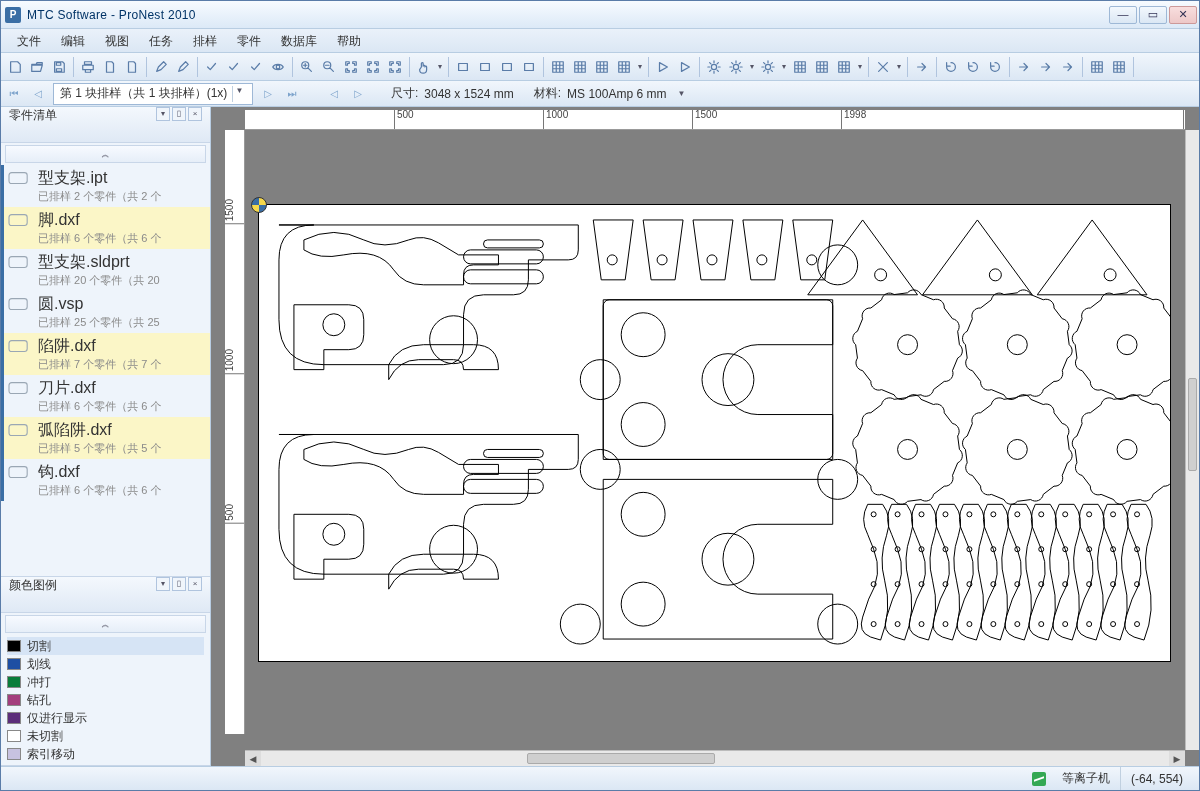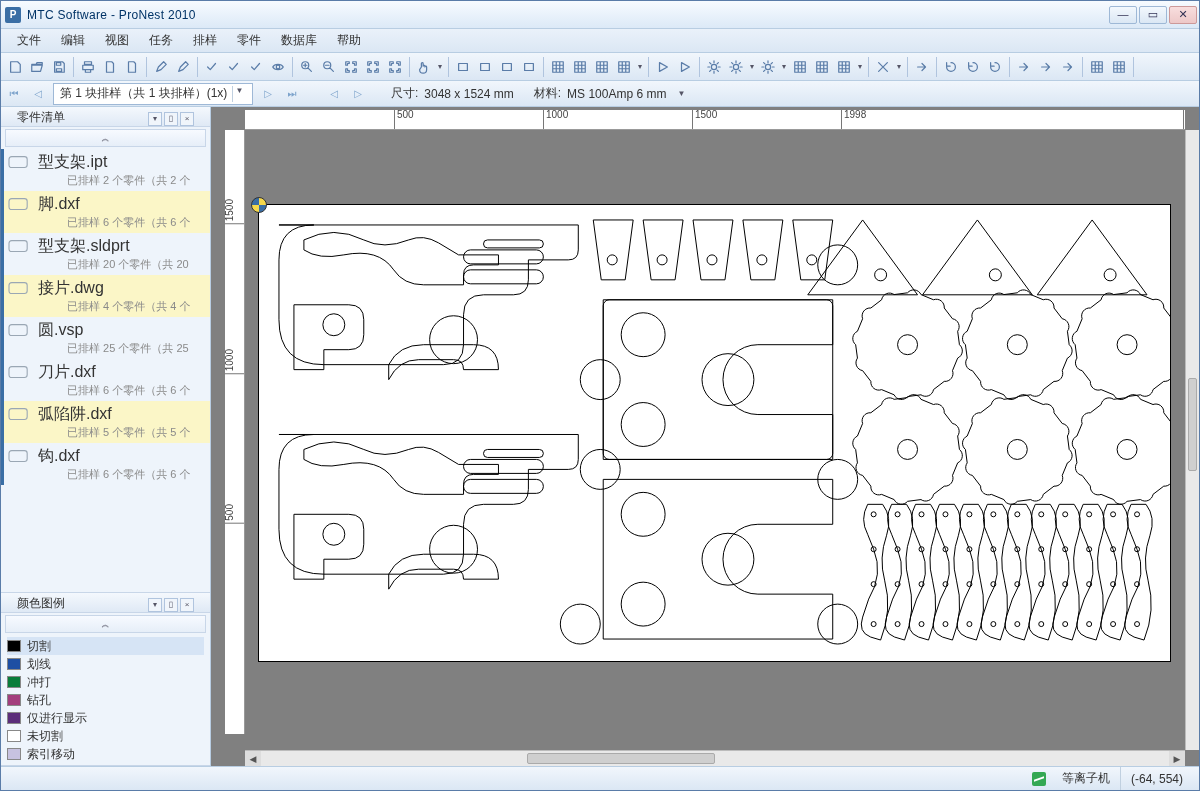--- a/index.html
+++ b/index.html
@@ -4,47 +4,47 @@
 <style>
 * { margin: 0; padding: 0; box-sizing: border-box; font-family: "Microsoft YaHei", "Segoe UI", Tahoma, sans-serif; }
 body { background: #d4e4f7; user-select: none; font-size: 12px; color: #333; }
 .window { width: 1200px; height: 791px; background: #d4e4f7; border: 1px solid #5a7ca8; display: flex; flex-direction: column; }
 .titlebar { height: 28px; background: linear-gradient(#f7fbff, #dce9f7); display: flex; align-items: center; padding: 0 2px 0 4px; border-bottom: 1px solid #b8cde2; }
 .titlebar .appicon { width: 16px; height: 16px; background: #3a6ea5; color: #fff; font: bold 10px/16px sans-serif; text-align: center; border-radius: 2px; margin-right: 6px; }
 .titlebar .title { flex: 1; font-size: 12px; color: #003366; letter-spacing: .3px; }
 .winbtns { display: flex; gap: 2px; }
 .winbtn { width: 28px; height: 18px; border: 1px solid #9eb8d6; background: linear-gradient(#f3f8fd, #dbe7f4); border-radius: 2px; display: flex; align-items: center; justify-content: center; font: 11px/1 sans-serif; color: #335; }
 .winbtn.close { background: linear-gradient(#f8dede, #edc8c8); border-color: #c99; }
-.menubar { height: 24px; display: flex; align-items: flex-end; padding: 0 6px; background: linear-gradient(#eaf1fa, #dbe7f4); border-bottom: 1px solid #b8cde2; }
+.menubar { height: 24px; display: flex; align-items: center; padding: 0 6px; background: linear-gradient(#eaf1fa, #dbe7f4); border-bottom: 1px solid #b8cde2; }
 .menubar span { padding: 0 10px; line-height: 24px; cursor: default; }
 .toolbar { height: 28px; display: flex; align-items: center; padding: 0 4px; gap: 2px; background: linear-gradient(#f1f6fc, #dbe7f4); border-bottom: 1px solid #b8cde2; overflow: hidden; }
 .tbtn { width: 20px; height: 20px; display: flex; align-items: center; justify-content: center; border-radius: 2px; }
 .tbtn svg { display: block; }
 .tsep { width: 1px; height: 20px; background: #b0c4de; margin: 0 2px; }
 .tcaret { width: 8px; color: #556; font-size: 8px; text-align: center; }
 .navbar { height: 26px; display: flex; align-items: center; padding: 0 4px; gap: 6px; background: linear-gradient(#f1f6fc, #dbe7f4); border-bottom: 1px solid #b8cde2; font-size: 12px; }
 .navbtn { width: 18px; height: 18px; display: flex; align-items: center; justify-content: center; color: #7ea4cc; font-size: 10px; }
 .navsel { height: 22px; border: 1px solid #9eb8d6; background: #fff; padding: 0 6px; display: flex; align-items: center; min-width: 200px; }
 .navsel .dd { margin-left: auto; width: 14px; height: 16px; border-left: 1px solid #c0d0e0; text-align: center; font-size: 8px; color: #556; }
 .body { flex: 1; display: flex; min-height: 0; }
 .leftbar { width: 210px; background: #eef4fb; border-right: 1px solid #b8cde2; display: flex; flex-direction: column; }
 .panel { border-bottom: 1px solid #c8d6e8; display: flex; flex-direction: column; }
 .panel.grow { flex: 1; min-height: 0; }
-.phdr { height: 20px; background: linear-gradient(#f4f8fd, #dfe9f5); display: flex; align-items: flex-end; padding: 0 16px; font-size: 12px; border-bottom: 1px solid #c8d6e8; }
+.phdr { height: 36px; background: linear-gradient(#f4f8fd, #dfe9f5); display: flex; align-items: flex-start; padding: 0 8px; font-size: 12px; border-bottom: 1px solid #c8d6e8; }
 .phdr .t { flex: 1; }
 .phdr .pbtn { width: 14px; height: 14px; margin-left: 2px; border: 1px solid #b0c4de; background: #f0f5fb; font: 8px/12px sans-serif; text-align: center; color: #556; }
 .collapser { height: 18px; background: linear-gradient(#f7faff, #e6eef8); border: 1px solid #c8d6e8; margin: 2px 4px; display: flex; align-items: center; justify-content: center; font-size: 8px; color: #556; }
 .plist { overflow: hidden; flex: 1; }
 .pitem { display: flex; align-items: flex-start; padding: 3px 4px 3px 2px; border-left: 3px solid transparent; gap: 6px; }
 .pitem.hl { background: #fbf6c7; }
 .pitem.bar { border-left-color: #3a6ea5; }
 .pitem .picon { width: 26px; height: 22px; display: flex; align-items: center; justify-content: center; }
 .pitem .ptxt { flex: 1; overflow: hidden; }
 .pitem .pname { font-size: 16px; white-space: nowrap; overflow: hidden; text-overflow: ellipsis; }
-.pitem .psub  { font-size: 11px; color: #8a8a8a; white-space: nowrap; overflow: hidden; text-overflow: ellipsis; margin-left: 29px; }
+.pitem .psub  { font-size: 11px; color: #8a8a8a; white-space: nowrap; overflow: hidden; text-overflow: ellipsis; }
 .legend { padding: 2px 6px; }
 .lg { display: flex; align-items: center; gap: 6px; height: 18px; }
 .sw { width: 14px; height: 12px; border: 1px solid #888; }
 .canvaswrap { flex: 1; display: flex; flex-direction: column; background: #808080; position: relative; }
 .hruler { height: 20px; background: #fff; border-bottom: 1px solid #999; margin: 3px 14px 0 34px; position: relative; font: 10px/1 sans-serif; color: #444; overflow: hidden; }
 .hruler .tick { position: absolute; top: 0; height: 100%; border-left: 1px solid #777; padding-left: 2px; }
 .carea { flex: 1; display: flex; min-height: 0; }
 .vruler { width: 20px; background: #fff; border-right: 1px solid #999; margin: 0 0 16px 14px; position: relative; font: 10px/1 sans-serif; color: #444; overflow: hidden; }
 .vruler .tick { position: absolute; left: 0; width: 100%; border-top: 1px solid #777; writing-mode: vertical-rl; transform: rotate(180deg); padding-top: 2px; }
 .sheet { flex: 1; margin: 0 14px 0 0; position: relative; overflow: hidden; }
@@ -392,40 +392,40 @@
               <div class="picon">
                 <svg width="22" height="20" viewBox="0 0 24 22" fill="none" stroke="#9aa7b4" stroke-width="1.2">
                   <path d="M4 4h14q3 0 3 3v6q0 3 -3 3h-14q-3 0 -3 -3v-6q0 -3 3 -3z"></path>
                 </svg>
               </div>
   <div class="ptxt">
                 <div class="pname">型支架.sldprt</div>
   <div class="psub">已排样 20 个零件（共 20</div>
               </div>
             </div>
-            <div class="pitem hl bar">
-              <div class="picon">
-                <svg width="22" height="20" viewBox="0 0 24 22" fill="none" stroke="#9aa7b4" stroke-width="1.2">
-                  <path d="M4 4h14q3 0 3 3v6q0 3 -3 3h-14q-3 0 -3 -3v-6q0 -3 3 -3z"></path>
-                </svg>
-              </div>
-  <div class="ptxt">
-                <div class="pname">接片.dwg</div>
-  <div class="psub">已排样 4 个零件（共 4 个</div>
-              </div>
-            </div>
             <div class="pitem bar">
               <div class="picon">
                 <svg width="22" height="20" viewBox="0 0 24 22" fill="none" stroke="#9aa7b4" stroke-width="1.2">
                   <path d="M4 4h14q3 0 3 3v6q0 3 -3 3h-14q-3 0 -3 -3v-6q0 -3 3 -3z"></path>
                 </svg>
               </div>
   <div class="ptxt">
                 <div class="pname">圆.vsp</div>
   <div class="psub">已排样 25 个零件（共 25</div>
+              </div>
+            </div>
+            <div class="pitem hl bar">
+              <div class="picon">
+                <svg width="22" height="20" viewBox="0 0 24 22" fill="none" stroke="#9aa7b4" stroke-width="1.2">
+                  <path d="M4 4h14q3 0 3 3v6q0 3 -3 3h-14q-3 0 -3 -3v-6q0 -3 3 -3z"></path>
+                </svg>
+              </div>
+  <div class="ptxt">
+                <div class="pname">陷阱.dxf</div>
+  <div class="psub">已排样 7 个零件（共 7 个</div>
               </div>
             </div>
             <div class="pitem bar">
               <div class="picon">
                 <svg width="22" height="20" viewBox="0 0 24 22" fill="none" stroke="#9aa7b4" stroke-width="1.2">
                   <path d="M4 4h14q3 0 3 3v6q0 3 -3 3h-14q-3 0 -3 -3v-6q0 -3 3 -3z"></path>
                 </svg>
               </div>
   <div class="ptxt">
                 <div class="pname">刀片.dxf</div>

